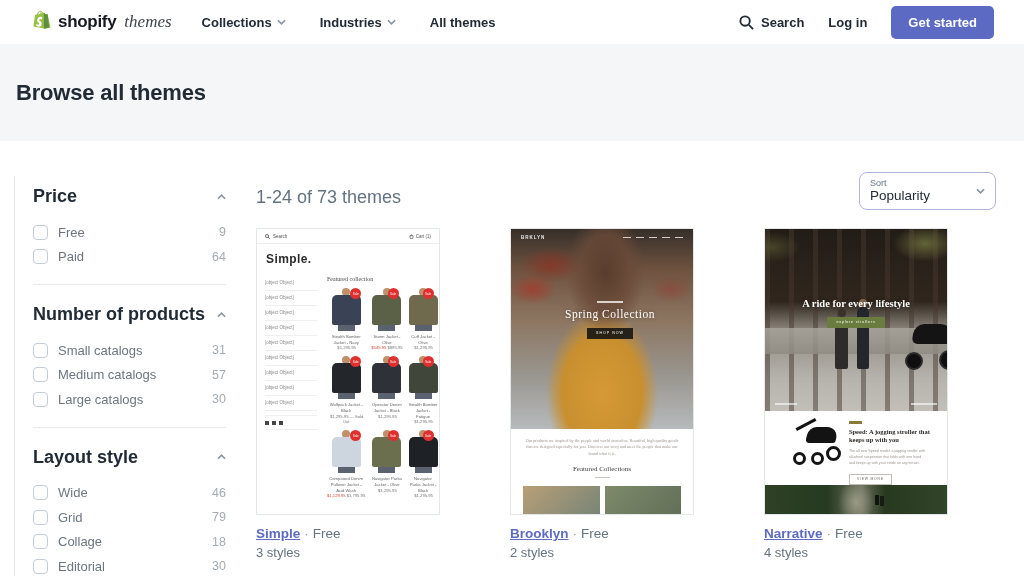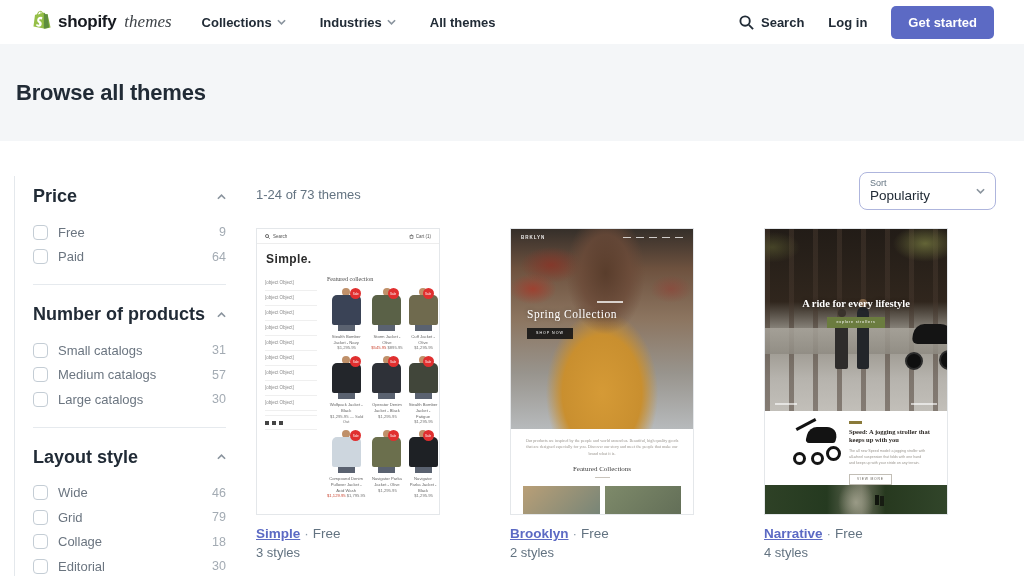--- a/index.html
+++ b/index.html
@@ -31,21 +31,21 @@
   .grp-hd { display:flex; justify-content:space-between; align-items:center;
     font-size:18px; font-weight:700; color:#212b36; padding:10px 0 13px; cursor:pointer; }
   .f-item { display:flex; align-items:center; height:24.5px; cursor:pointer; }
   .cb { width:15px; height:15px; border:1px solid #c4cdd5; border-radius:4px; background:#fff; flex:0 0 auto; }
   .f-label { margin-left:10px; font-size:13px; color:#6b7580; }
   .f-count { margin-left:auto; font-size:12.5px; color:#a3abb3; }
   .divider { border-top:1px solid #e6eaee; margin:15px 0 9px; }
 
   .main { flex:1; padding:31px 28px 0 16px; }
   .toolbar { position:relative; height:56px; }
-  .results { font-size:13px; color:#637381; padding-top:15px; }
+  .results { font-size:18px; color:#637381; padding-top:15px; }
   .sortbox { position:absolute; right:0; top:0; width:137px; height:38px; background:#fff;
     border:1px solid #aeb5dd; border-radius:8px; padding:4px 10px; cursor:pointer;
     display:flex; align-items:center; }
   .sortbox .txt { line-height:1.15; }
   .sortbox .lab { font-size:9px; color:#637381; }
   .sortbox .val { font-size:13.5px; color:#212b36; }
   .sortbox .chev { margin-left:auto; }
 
   .cards { display:flex; gap:22px; margin-top:0; }
   .card { width:232px; }
@@ -87,21 +87,21 @@
       radial-gradient(55px 85px at 52% 22%, rgba(88,60,43,.95) 0%, rgba(107,74,56,.8) 45%, rgba(0,0,0,0) 72%),
       radial-gradient(72px 105px at 50% 82%, #d59a36 0%, #c98f2f 55%, rgba(0,0,0,0) 78%),
       radial-gradient(34px 22px at 12% 30%, rgba(163,60,44,.85), rgba(0,0,0,0) 70%),
       radial-gradient(44px 26px at 22% 18%, rgba(138,51,38,.8), rgba(0,0,0,0) 70%),
       radial-gradient(30px 20px at 88% 30%, rgba(150,60,50,.5), rgba(0,0,0,0) 70%),
       linear-gradient(180deg, #352f2a 0%, #6e523f 20%, #8c7560 45%, #98948d 72%, #b7babc 100%); }
   .b-nav { position:absolute; top:6px; left:0; right:0; display:flex; align-items:center; padding:0 10px; }
   .b-brand { font-size:4.5px; color:rgba(255,255,255,.9); letter-spacing:1px; font-weight:700; }
   .b-links { margin-left:auto; display:flex; gap:5px; }
   .b-links i { width:8px; height:1.5px; background:rgba(255,255,255,.75); }
-  .b-overlay { position:absolute; left:16px; right:0; top:36%; color:#fff; }
+  .b-overlay { position:absolute; left:16px; right:0; top:36%; text-align:center; color:#fff; }
   .b-kicker { width:26px; height:2px; background:rgba(255,255,255,.75); margin:0 auto 5px; }
   .b-title { font-family:"Liberation Serif", serif; font-size:11.5px; letter-spacing:.5px;
     text-shadow:0 0 4px rgba(0,0,0,.35); }
   .b-btn { display:inline-block; margin-top:7px; background:rgba(18,18,18,.88); color:#fff;
     font-size:3.6px; letter-spacing:1px; padding:3.5px 9px; }
   .b-white { padding-top:9px; text-align:center; }
   .b-para { width:158px; margin:0 auto; font-family:"Liberation Serif", serif; font-size:4.2px;
     line-height:1.5; color:#9a958e; }
   .b-sect { font-family:"Liberation Serif", serif; font-size:7px; color:#3c3c3c; margin-top:8px; }
   .b-sect-rule { width:15px; height:1px; background:#c9c4bc; margin:4px auto 0; }

